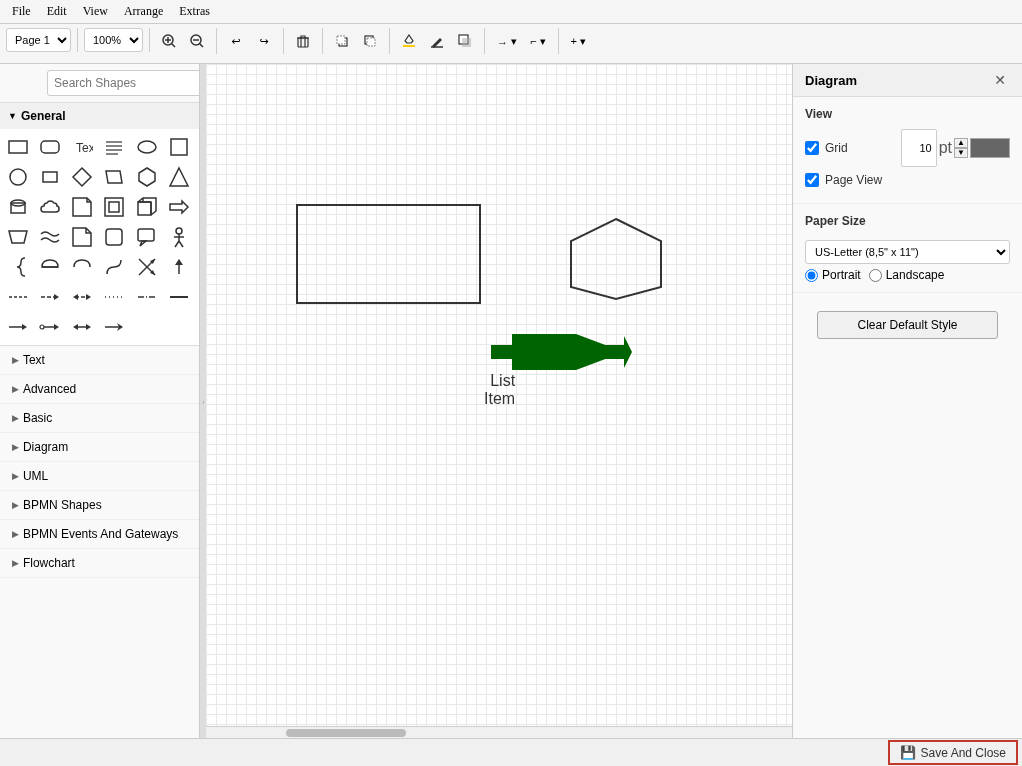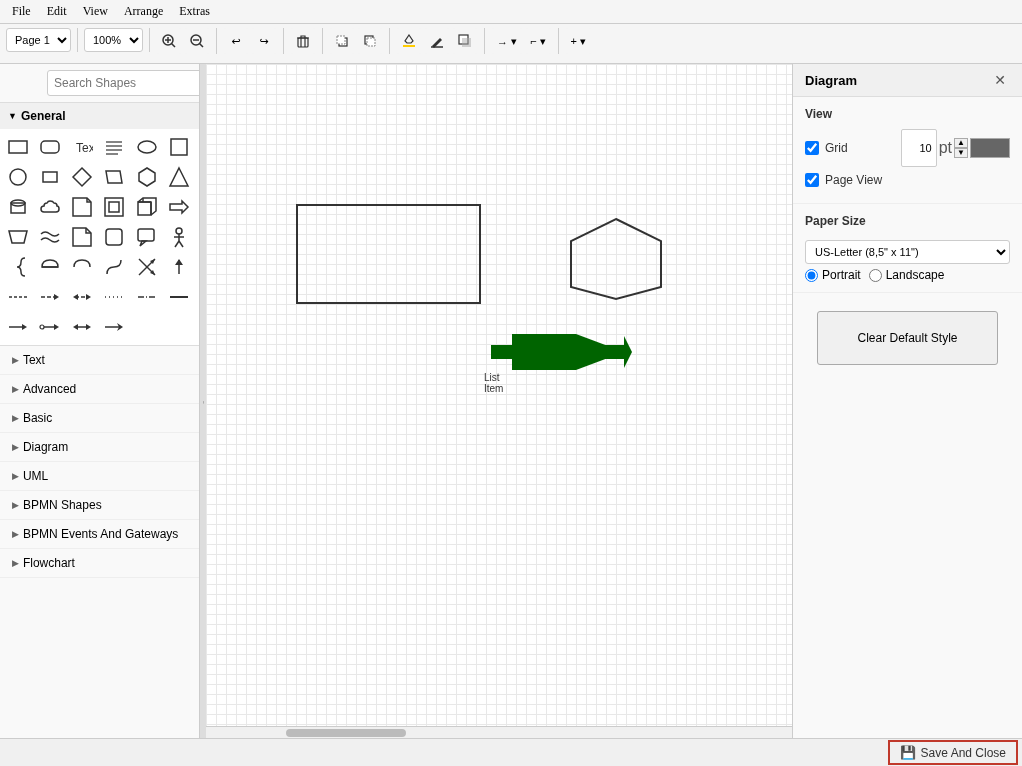--- a/index.html
+++ b/index.html
@@ -51,21 +51,21 @@
     input[type=checkbox] { width: 14px; height: 14px; }
     .grid-input-wrap { display: flex; align-items: center; gap: 2px; }
     .grid-input { width: 36px; border: 1px solid #ccc; border-radius: 2px; padding: 12px 4px; font-size: 11px; text-align: right; }
     .grid-unit { font-size: 16px; color: #555; }
     .spin-btns { display: flex; flex-direction: column; }
     .spin-btn { width: 14px; height: 10px; border: 1px solid #aaa; background: #f0f0f0; font-size: 8px; cursor: pointer; display: flex; align-items: center; justify-content: center; line-height: 1; }
     .color-box { width: 40px; height: 20px; background: #666; border: 1px solid #aaa; cursor: pointer; }
     .orientation-group { display: flex; align-items: center; gap: 8px; margin-top: 4px; }
     .radio-label { display: flex; align-items: center; gap: 4px; font-size: 12px; cursor: pointer; }
     .paper-select { width: 100%; border: 1px solid #ccc; border-radius: 3px; padding: 3px 5px; font-size: 11px; background: white; margin-top: 4px; height: 24px; }
-    .clear-btn { width: 100%; padding: 19px; border: 1px solid #aaa; border-radius: 3px; background: #f0f0f0; font-size: 12px; cursor: pointer; margin: 10px 12px; width: calc(100% - 24px); }
+    .clear-btn { width: 100%; padding: 6px; border: 1px solid #aaa; border-radius: 3px; background: #f0f0f0; font-size: 12px; cursor: pointer; margin: 10px 12px; width: calc(100% - 24px); }
 
     
     .bottom-bar { background: #f0f0f0; border-top: 1px solid #ccc; height: 28px; display: flex; align-items: center; justify-content: flex-end; padding: 0 4px; }
     .save-close-btn { background: #f0f0f0; border: 2px solid #c0392b; color: #333; padding: 3px 10px; font-size: 12px; cursor: pointer; display: flex; align-items: center; gap: 4px; }
     .save-icon { font-size: 13px; }
 
     
     .resize-handle { width: 6px; background: #ddd; cursor: col-resize; display: flex; align-items: center; justify-content: center; }
     .resize-dots { font-size: 8px; color: #999; writing-mode: vertical-rl; letter-spacing: -2px; }
   </style>
@@ -480,21 +480,21 @@
       <svg style="position:absolute; left:283px; top:270px;" width="145" height="36">
         <defs>
           <marker id="arrowhead" markerWidth="8" markerHeight="6" refX="8" refY="3" orient="auto">
             <polygon points="0 0, 8 3, 0 6" fill="#006400"></polygon>
           </marker>
         </defs>
         <line x1="2" y1="18" x2="135" y2="18" stroke="#006400" stroke-width="14" marker-end="url(#arrowhead)"></line>
         <polygon points="135,2 143,18 135,34" fill="#006400"></polygon>
       </svg>
 
-      <div style="position:absolute; left:278px; top:308px; font-size:10px; color:#333; text-align:left;">List<br>Item</div>
+      <div style="position:absolute; left:278px; top:308px; font-size:16px; color:#333; text-align:right;">List<br>Item</div>
     </div>
 
     <div style="position:absolute; bottom:0; left:0; right:0; height:12px; background:#f0f0f0; border-top:1px solid #ccc; display:flex; align-items:center;">
       <div style="height:8px; width:120px; background:#bbb; border-radius:4px; margin-left:80px; cursor:pointer;"></div>
     </div>
   </div>
 
   <div class="right-panel">
     <div class="right-panel-header">
       <span class="panel-title">Diagram</span>

